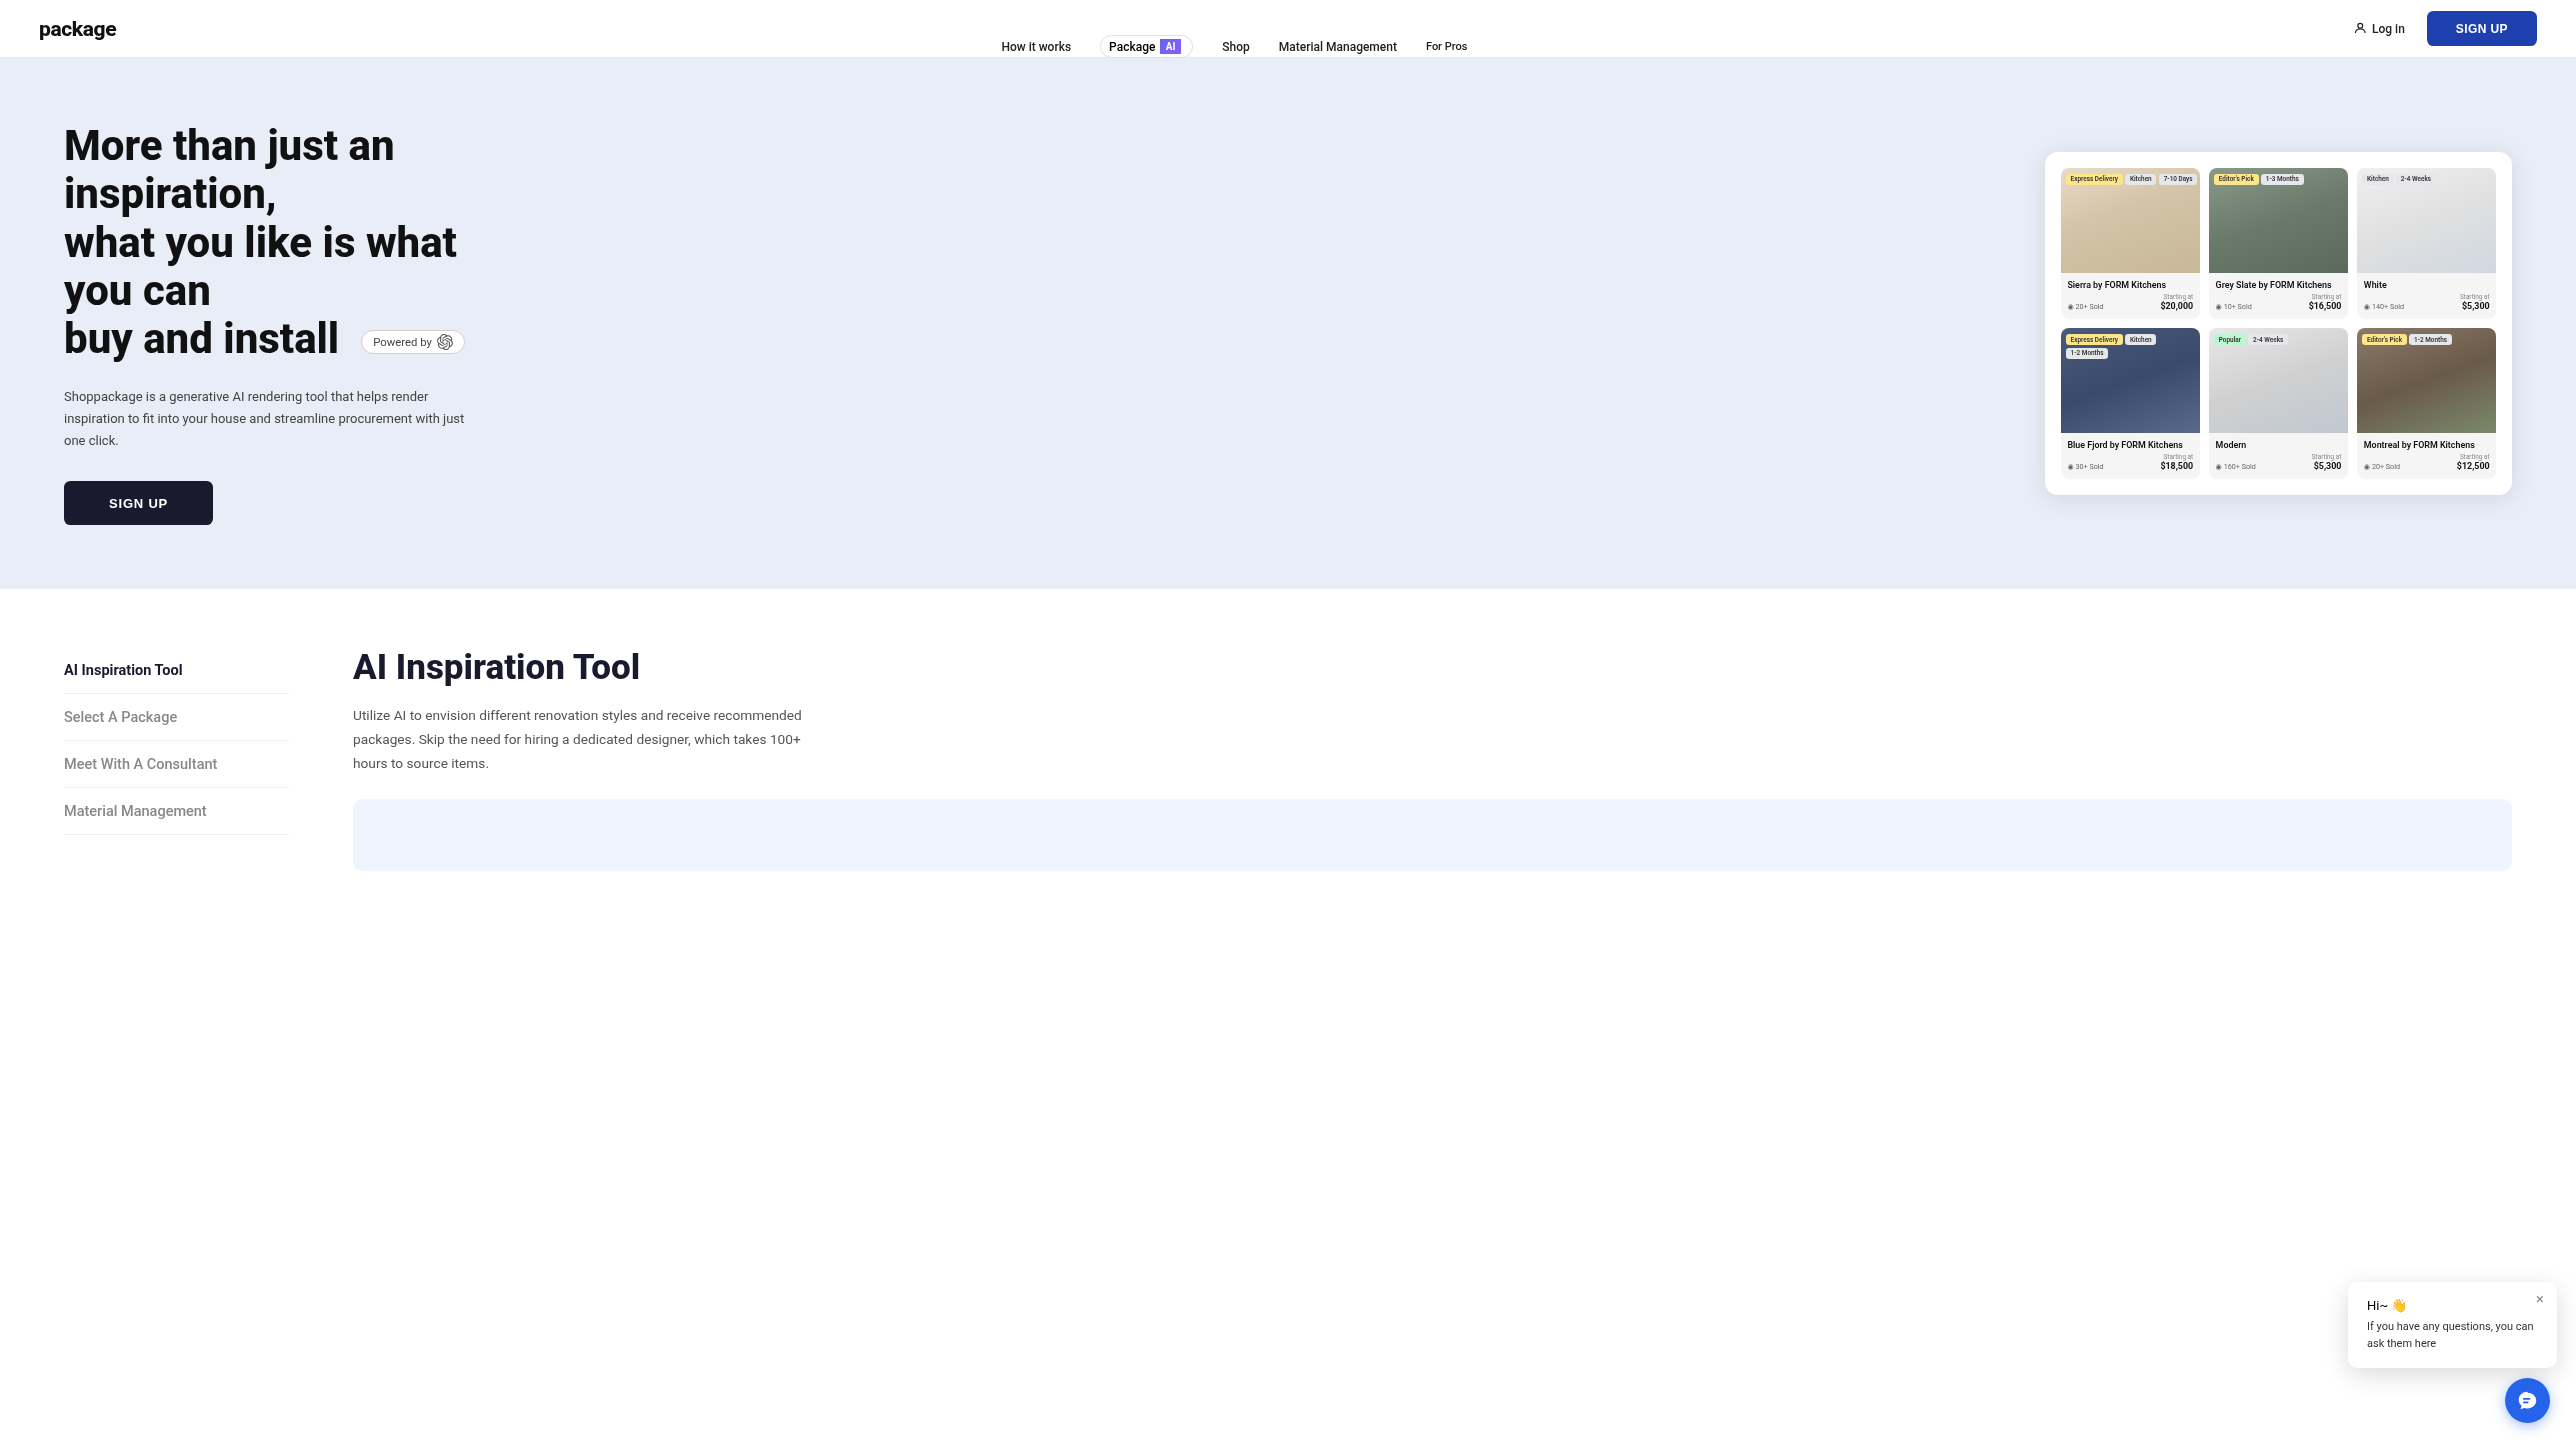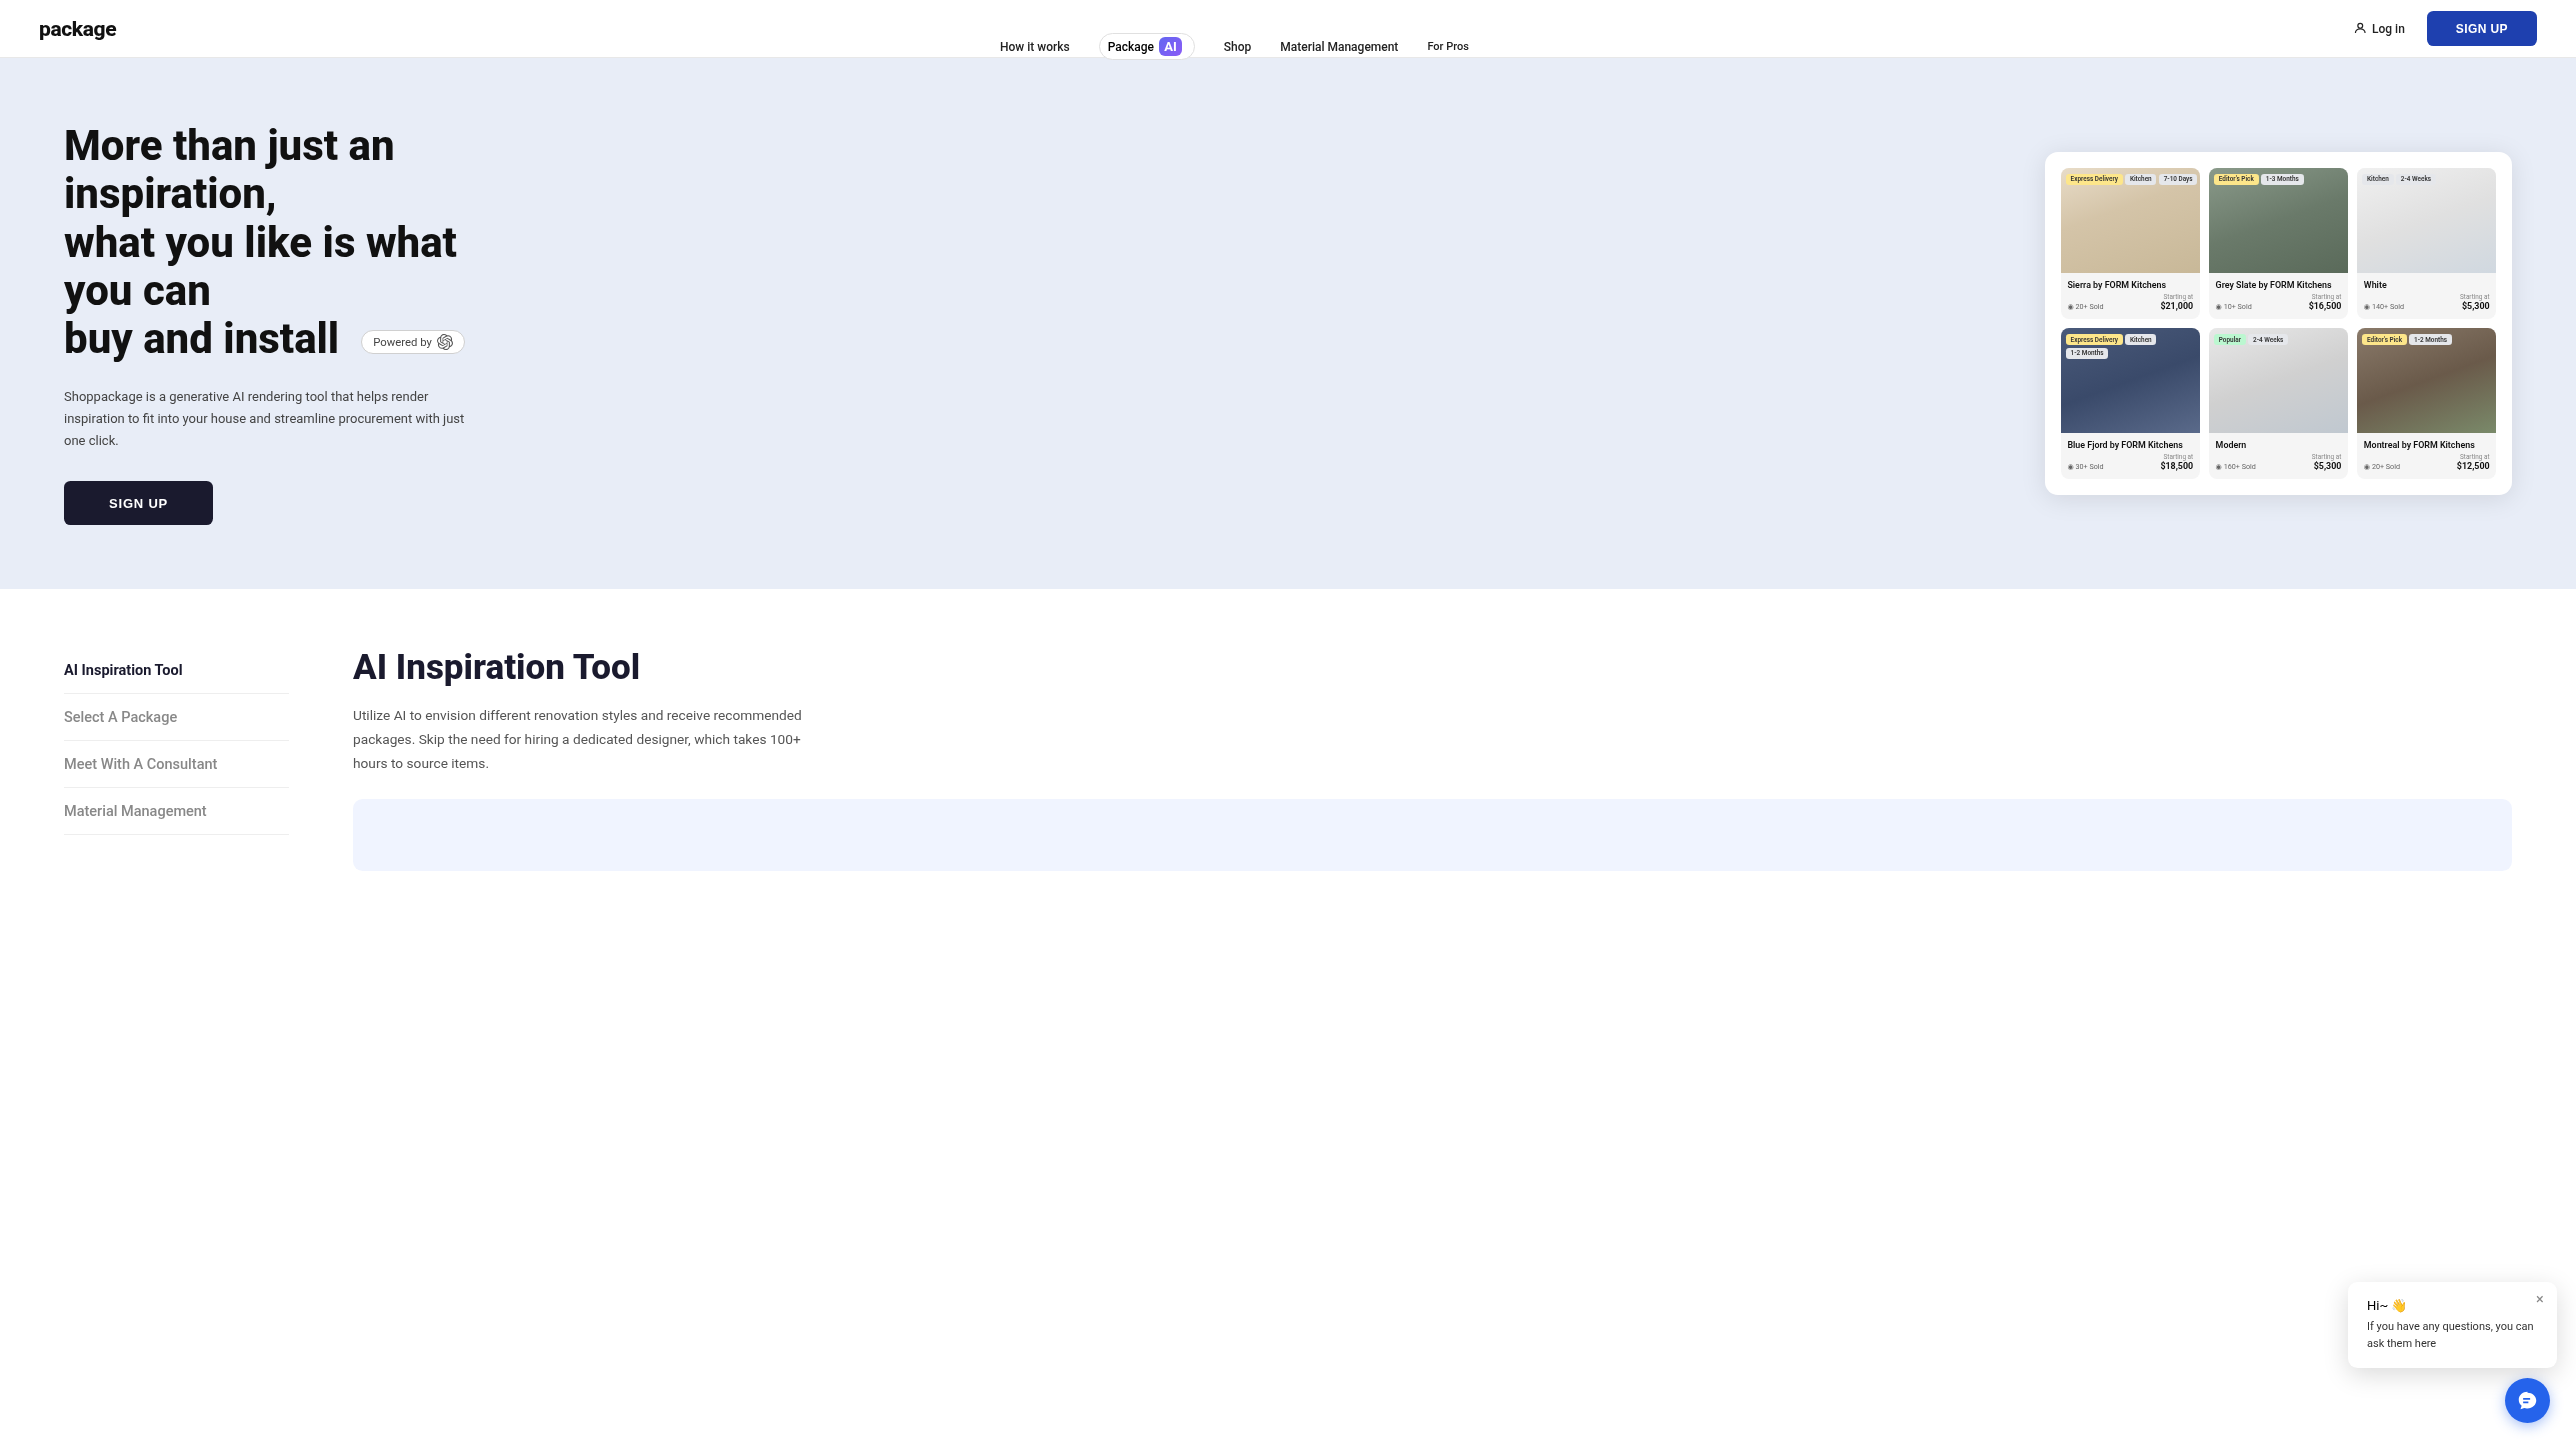--- a/index.html
+++ b/index.html
@@ -30,21 +30,21 @@
   </style></head>
 <body>
 
 <nav>
   <span style="font-size:21px;font-weight:800;color:#111;letter-spacing:-0.4px;cursor:pointer;">package</span>
 
   <div style="display:flex;align-items:center;gap:29px;margin-top:36px;">
     <a style="font-size:12px;color:#222;text-decoration:none;font-weight:500;cursor:pointer;">How it works</a>
     <span style="display:inline-flex;align-items:center;gap:4.8px;background:#fff;border:0.8px solid #e0e0e0;border-radius:16px;padding:3.2px 11.3px 3.2px 8px;font-size:12px;font-weight:500;cursor:pointer;">
       <span>Package</span>
-      <span style="background:linear-gradient(135deg,#6366f1,#8b5cf6);color:#fff;font-size:13px;font-weight:700;padding:1.6px 5.6px;border-radius:6px;text-align:center;">AI</span>
+      <span style="background:linear-gradient(135deg,#6366f1,#8b5cf6);color:#fff;font-size:10px;font-weight:700;padding:1.6px 5.6px;border-radius:0;text-align:center;">AI</span>
     </span>
     <a style="font-size:12px;color:#222;text-decoration:none;font-weight:500;cursor:pointer;">Shop</a>
     <a style="font-size:12px;color:#222;text-decoration:none;font-weight:500;cursor:pointer;">Material Management</a>
     <a style="font-size:11px;color:#222;text-decoration:none;font-weight:500;cursor:pointer;">For Pros</a>
   </div>
 
   <div style="display:flex;align-items:center;gap:22px;">
     <div style="display:flex;align-items:center;gap:4.8px;font-size:12px;color:#222;cursor:pointer;font-weight:500;">
       <svg width="14.5" height="14.5" viewBox="0 0 24 24" fill="none" stroke="#222" stroke-width="2">
         <circle cx="12" cy="8" r="4"></circle>
@@ -87,21 +87,21 @@
               <span style="font-size:6.4px;padding:1.6px 4.8px;border-radius:3.2px;font-weight:600;background:#e5e7eb;color:#333;">Kitchen</span>
               <span style="font-size:6.4px;padding:1.6px 4.8px;border-radius:3.2px;font-weight:600;background:#e5e7eb;color:#333;">7-10 Days</span>
         </div>
       </div>
       <div style="padding:6.4px 6.4px 8px;">
         <div style="font-size:8.9px;font-weight:600;color:#111;">Sierra by FORM Kitchens</div>
         <div style="display:flex;justify-content:space-between;align-items:flex-end;margin-top:3.2px;">
           <span style="font-size:7.2px;color:#666;">◉ 20+ Sold</span>
           <div style="text-align:right;">
             <div style="font-size:6.4px;color:#888;">Starting at</div>
-            <div style="font-size:8.9px;font-weight:700;color:#111;">$21,000</div>
+            <div style="font-size:8.9px;font-weight:700;color:#111;">$20,000</div>
           </div>
         </div>
       </div>
     </div>
         <div style="border-radius: 8px; overflow: hidden; position: relative; background: rgb(245, 245, 245); cursor: pointer;">
       <div class="kitchen-grey" style="width:100%;height:105px;position:relative;overflow:hidden;display:flex;align-items:flex-end;padding:0;">
         <div style="position:absolute;top:5.6px;left:4.8px;display:flex;gap:2.4px;flex-wrap:wrap;">
           <span style="font-size:6.4px;padding:1.6px 4.8px;border-radius:3.2px;font-weight:600;background:#fde68a;color:#333;">Editor's Pick</span>
               <span style="font-size:6.4px;padding:1.6px 4.8px;border-radius:3.2px;font-weight:600;background:#e5e7eb;color:#333;">1-3 Months</span>
         </div>

